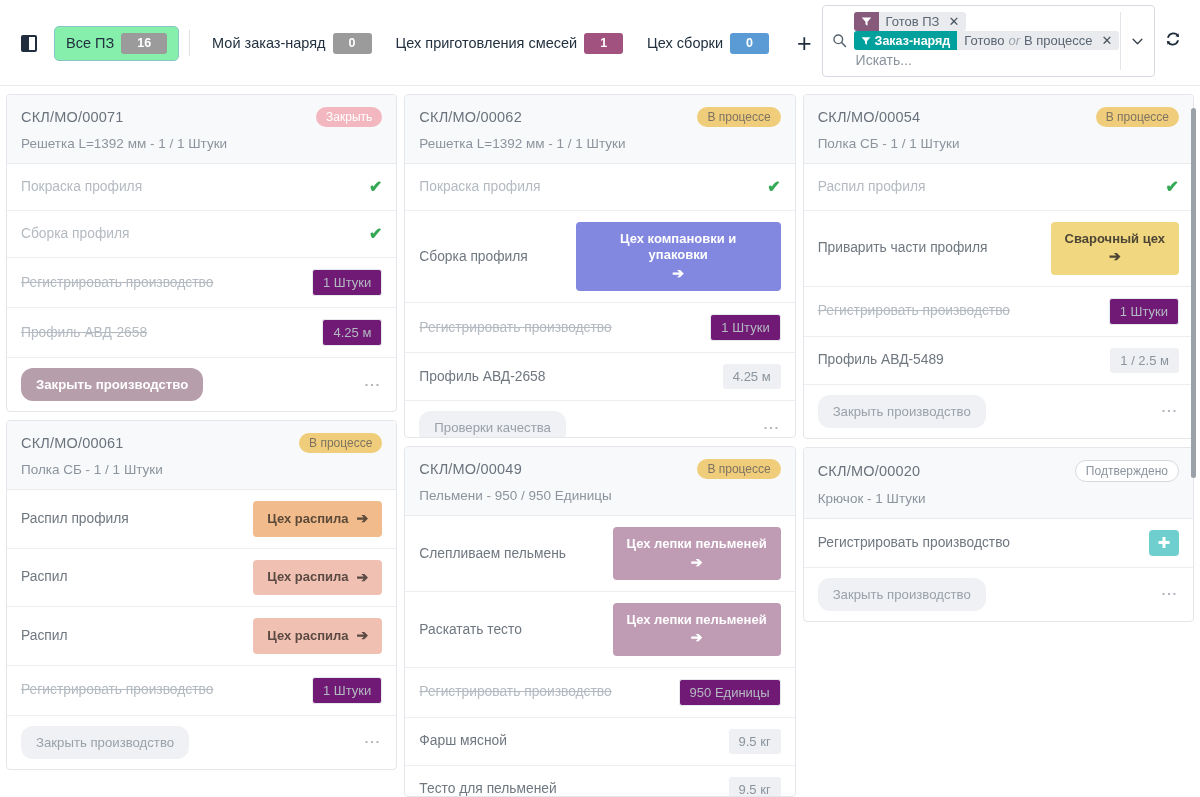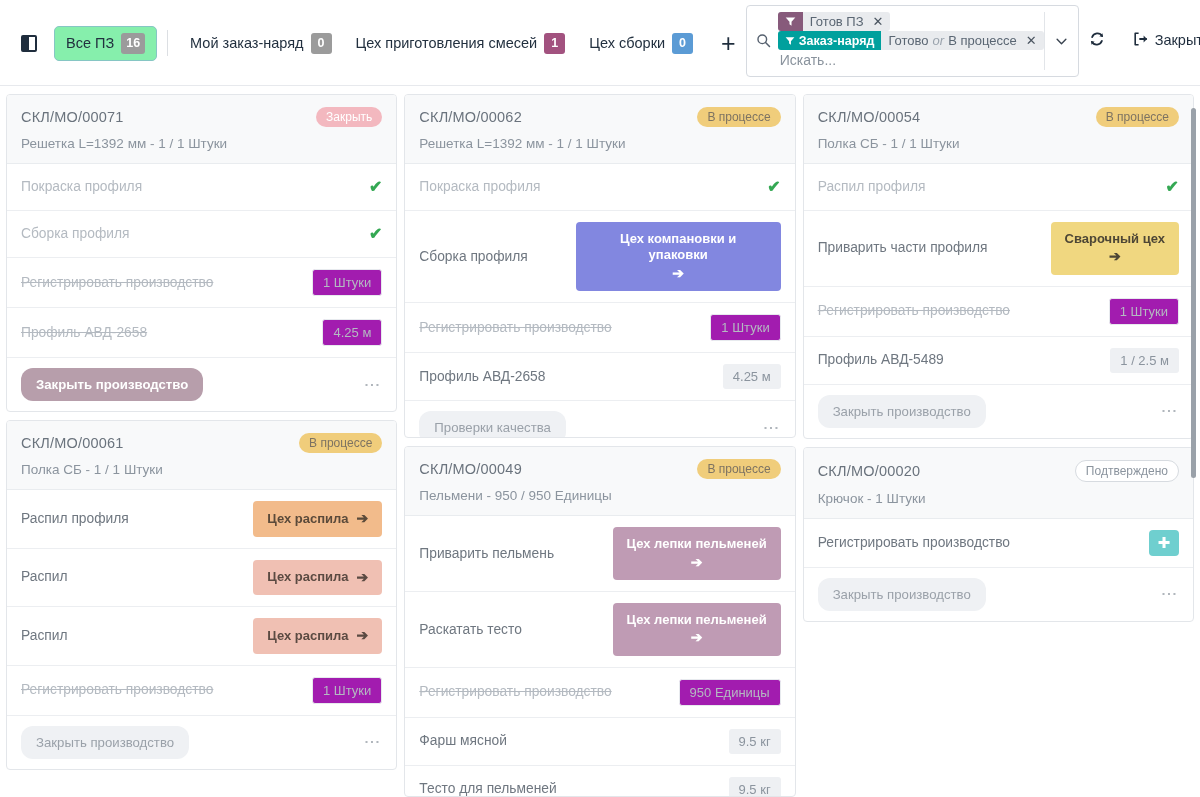--- a/index.html
+++ b/index.html
@@ -65,21 +65,21 @@
     background: #86efac;
     align-items: center;
   }
   .tab-sep {
     width: 1px; height: 26px; background: #dcdfe3; margin: 0 10px;
   }
   .badge-count {
     display: inline-flex;
     align-items: center; justify-content: center;
     min-width: 21px; height: 21px;
-    padding: 0 5px;
+    padding: 0 16px;
     border-radius: 3px;
     font-size: 12.5px;
     font-weight: bold;
     color: #ffffff;
   }
 
   .plus-tab {
     font-size: 25px;
     color: #1f2d3d;
     cursor: pointer;
@@ -253,21 +253,21 @@
 
   .qty-pill {
     font-size: 13px;
     color: #8b949e;
     background: #eef0f3;
     border-radius: 3px;
     padding: 5px 10px;
     white-space: nowrap;
   }
   .qty-pill.ghost {
-    background: #a21caf;
+    background: #701a75;
     border: 1px solid #e7eaee;
     color: #b4bac1;
     text-align: center;
   }
 
   .wo-btn {
     display: inline-flex;
     flex-direction: column;
     align-items: center;
     justify-content: center;
@@ -557,21 +557,21 @@
         </div>
         <div class="card">
           <div class="card-head">
             <div class="card-head-top">
               <span class="card-title">СКЛ/МО/00049</span>
               <span class="state state-progress">В процессе</span>
             </div>
             <div class="card-sub">Пельмени - 950 / 950 Единицы</div>
           </div>
           <div class="row">
-            <span class="row-label">Приварить пельмень</span>
+            <span class="row-label">Слепливаем пельмень</span>
             <button class="wo-btn wo-mauve">
               <span>Цех лепки пельменей</span>
               <span class="arw">➔</span>
             </button>
           </div>
           <div class="row">
             <span class="row-label">Раскатать тесто</span>
             <button class="wo-btn wo-mauve">
               <span>Цех лепки пельменей</span>
               <span class="arw">➔</span>

